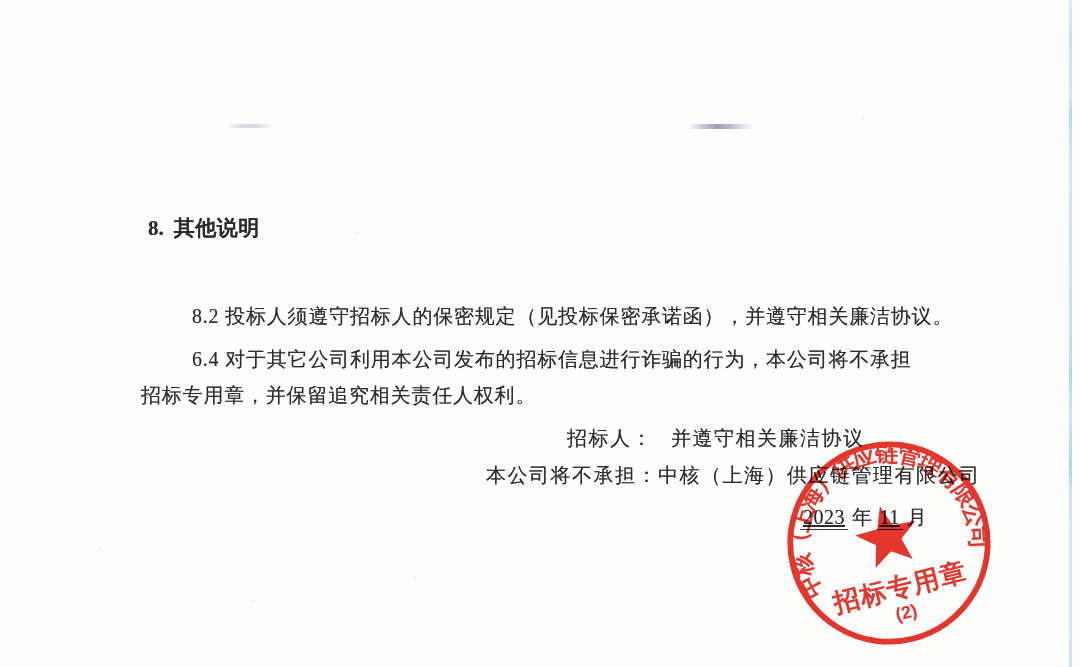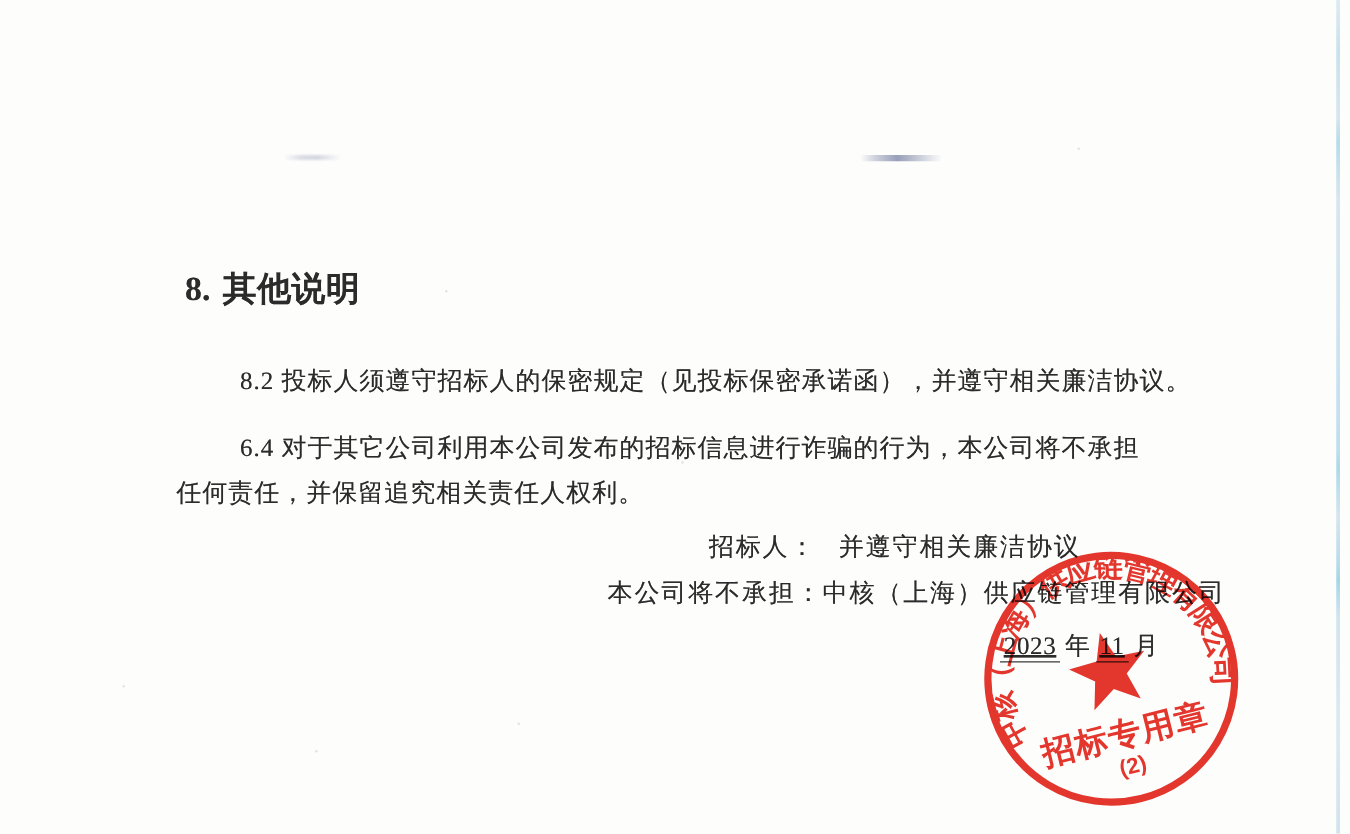--- a/index.html
+++ b/index.html
@@ -8,24 +8,24 @@
     background:#fdfdfc;
     font-family:"Liberation Serif","DejaVu Serif",serif;
     color:#2b2b2b;
   }
   .page{position:absolute;inset:0;}
   .line{
     position:absolute;white-space:nowrap;
     font-size:20px;letter-spacing:0.8px;line-height:1.15;
     text-shadow:0 0 0.4px rgba(40,40,40,0.55);
   }
-  .heading{left:148px;top:216px;font-weight:bold;font-size:27px;letter-spacing:0.5px;}
+  .heading{left:148px;top:216px;font-weight:bold;font-size:21px;letter-spacing:0.5px;}
   .heading .num{margin-right:10px;letter-spacing:0;}
   .l81{left:192px;top:258px;}
-  .l82{left:192px;top:294px;}
+  .l82{left:192px;top:305px;}
   .l83{left:192px;top:348px;}
   .l83b{left:141px;top:384px;}
   .sig1{left:556px;top:427px;letter-spacing:1.5px;}
   .sig1 .lbl{margin-right:18px;margin-left:11px;}
   .sig2{left:486px;top:464px;letter-spacing:1.5px;}
   .dateline{left:800px;top:506px;font-size:20px;letter-spacing:0.5px;z-index:5;}
   .dateline .u{border-bottom:1.6px solid #3a3a3a;padding:0 3px 1px 3px;text-decoration:underline;}
   .dateline .unit{margin:0 4px;}
 
   
@@ -65,21 +65,21 @@
 <body>
 
 <div class="page">
 
   <div class="line heading">
     <span class="num">8.</span><span>其他说明</span>
   </div>
 
   <div class="line l82">8.2 投标人须遵守招标人的保密规定（见投标保密承诺函），并遵守相关廉洁协议。</div>
   <div class="line l83">6.4 对于其它公司利用本公司发布的招标信息进行诈骗的行为，本公司将不承担</div>
-  <div class="line l83b">任何责任，并保留追究相关责任人权利。</div>
+  <div class="line l83b">招标专用章，并保留追究相关责任人权利。</div>
 
   <div class="line sig1">
     <span class="lbl">招标人：</span><span>并遵守相关廉洁协议</span>
   </div>
 
   <div class="line sig2">
     <span>本公司将不承担：</span><span>中核（上海）供应链管理有限公司</span>
   </div>
 
   <div class="line dateline">

